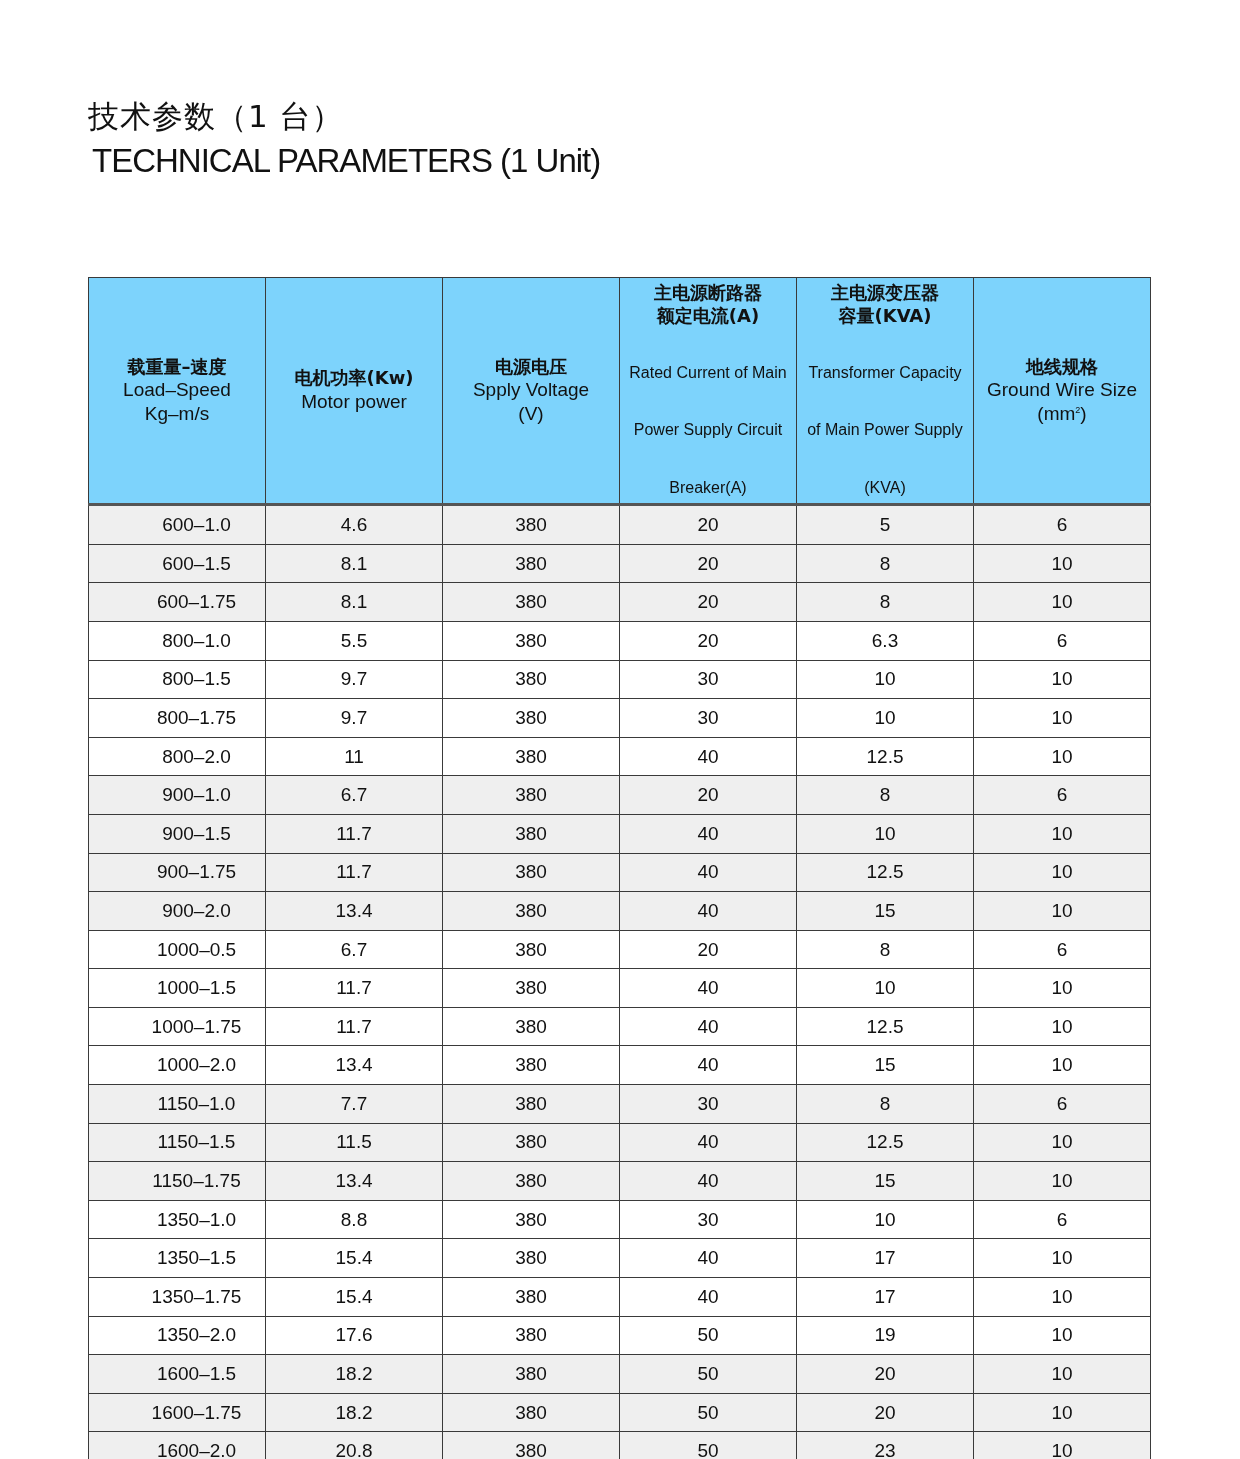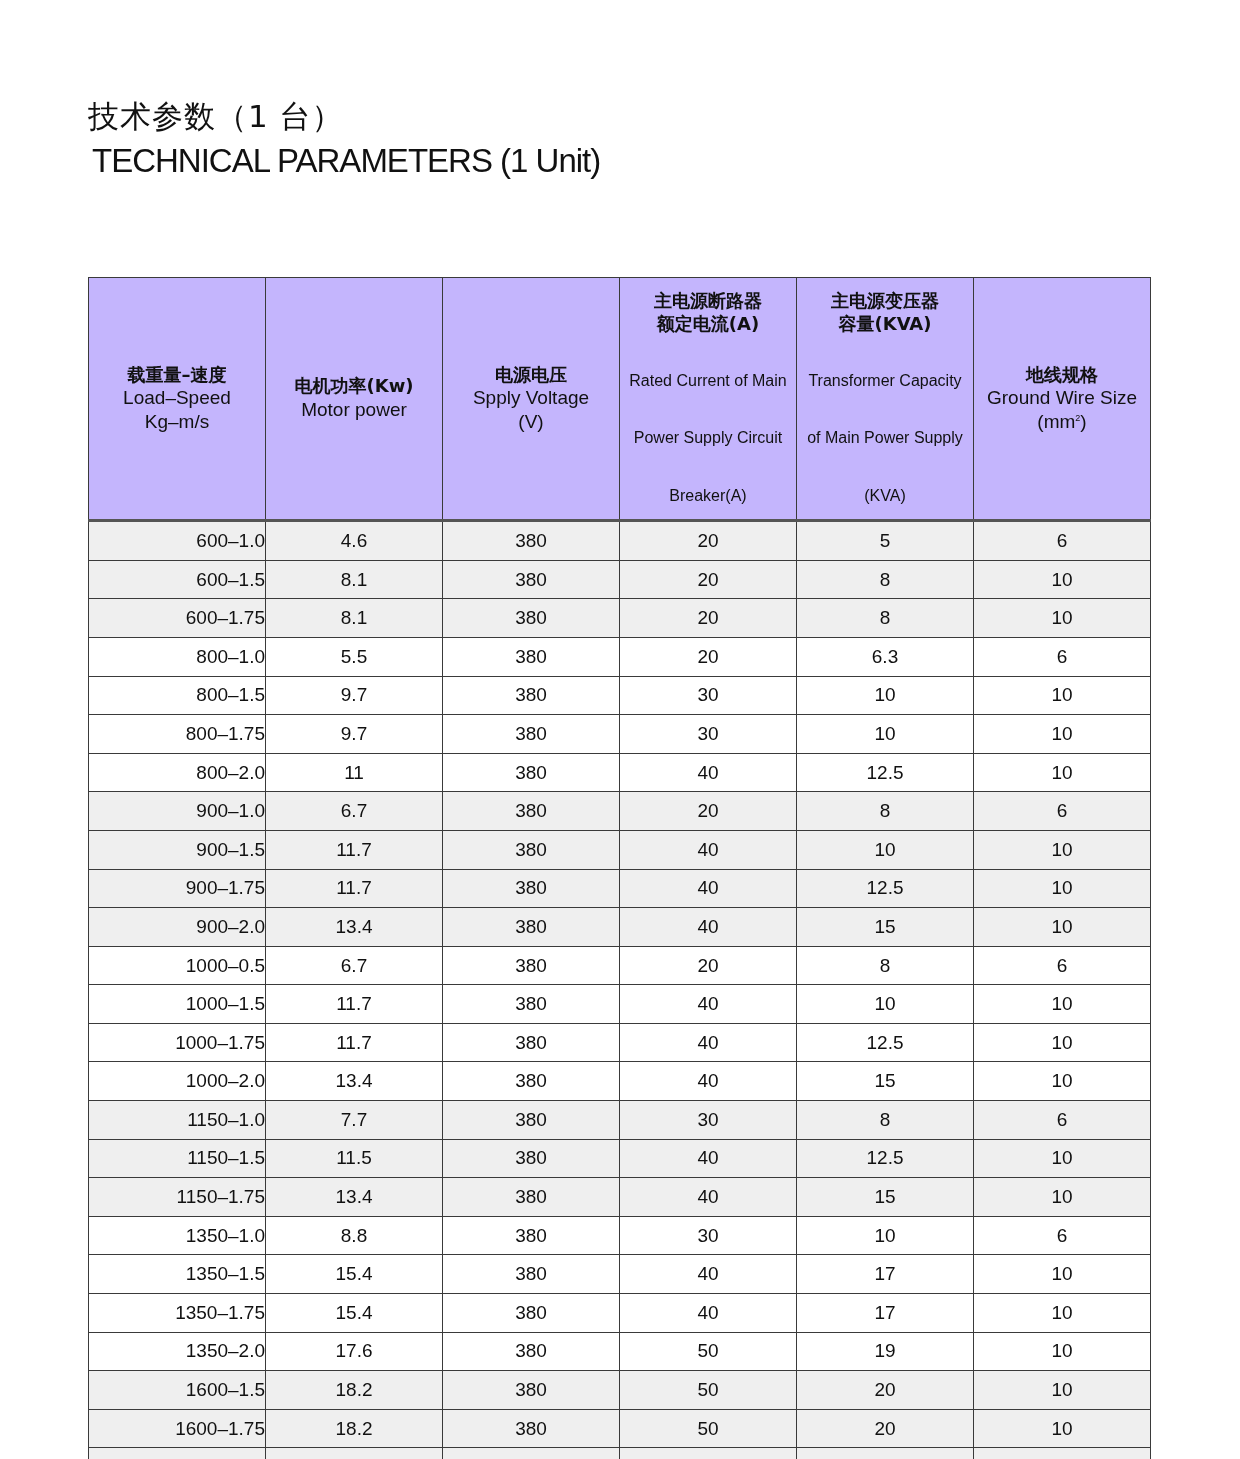--- a/index.html
+++ b/index.html
@@ -32,41 +32,41 @@
       position: absolute;
       left: 88px;
       top: 277px;
       width: 1062px;
       border-collapse: collapse;
       table-layout: fixed;
       font-size: 19px;
     }
     table.spec col { width: 177px; }
     table.spec th {
-      background: #c4b5fd;
+      background: #7dd3fc;
       border: 1px solid #3a3a3a;
       font-weight: normal;
       text-align: center;
       vertical-align: middle;
       height: 124px;
-      padding: 12px 2px;
+      padding: 4px 2px;
       line-height: 1.25;
     }
     th .cn { display: block; font-size: 18px; font-weight: bold; font-family: "DejaVu Sans", sans-serif; }
     th .en { display: block; font-size: 19px; }
     th .en-sm { display: block; font-size: 16px; line-height: 1.4; margin-top: 35px; }
     table.spec thead tr { border-bottom: 3px solid #555; }
     table.spec td {
       border: 1px solid #3a3a3a;
       height: 37.6px;
       text-align: center;
       vertical-align: middle;
       padding: 0;
     }
-    table.spec td.load { text-align: right; padding-left: 39px; }
+    table.spec td.load { text-align: center; padding-left: 39px; }
     tr.shade td { background: #efefef; }
     sup { font-size: 9px; }
   </style>
 </head>
 <body>
 
 <div class="title-cn">技术参数（1 台）</div>
 <div class="title-en">TECHNICAL PARAMETERS (1 Unit)</div>
 
 <table class="spec">

